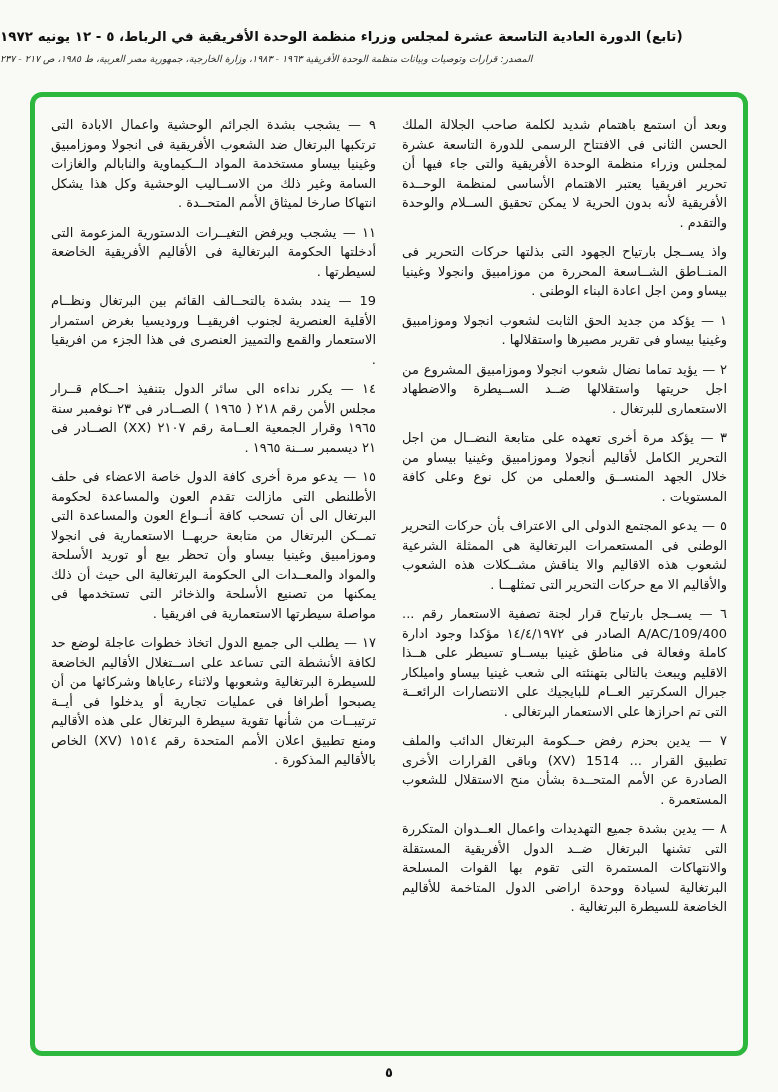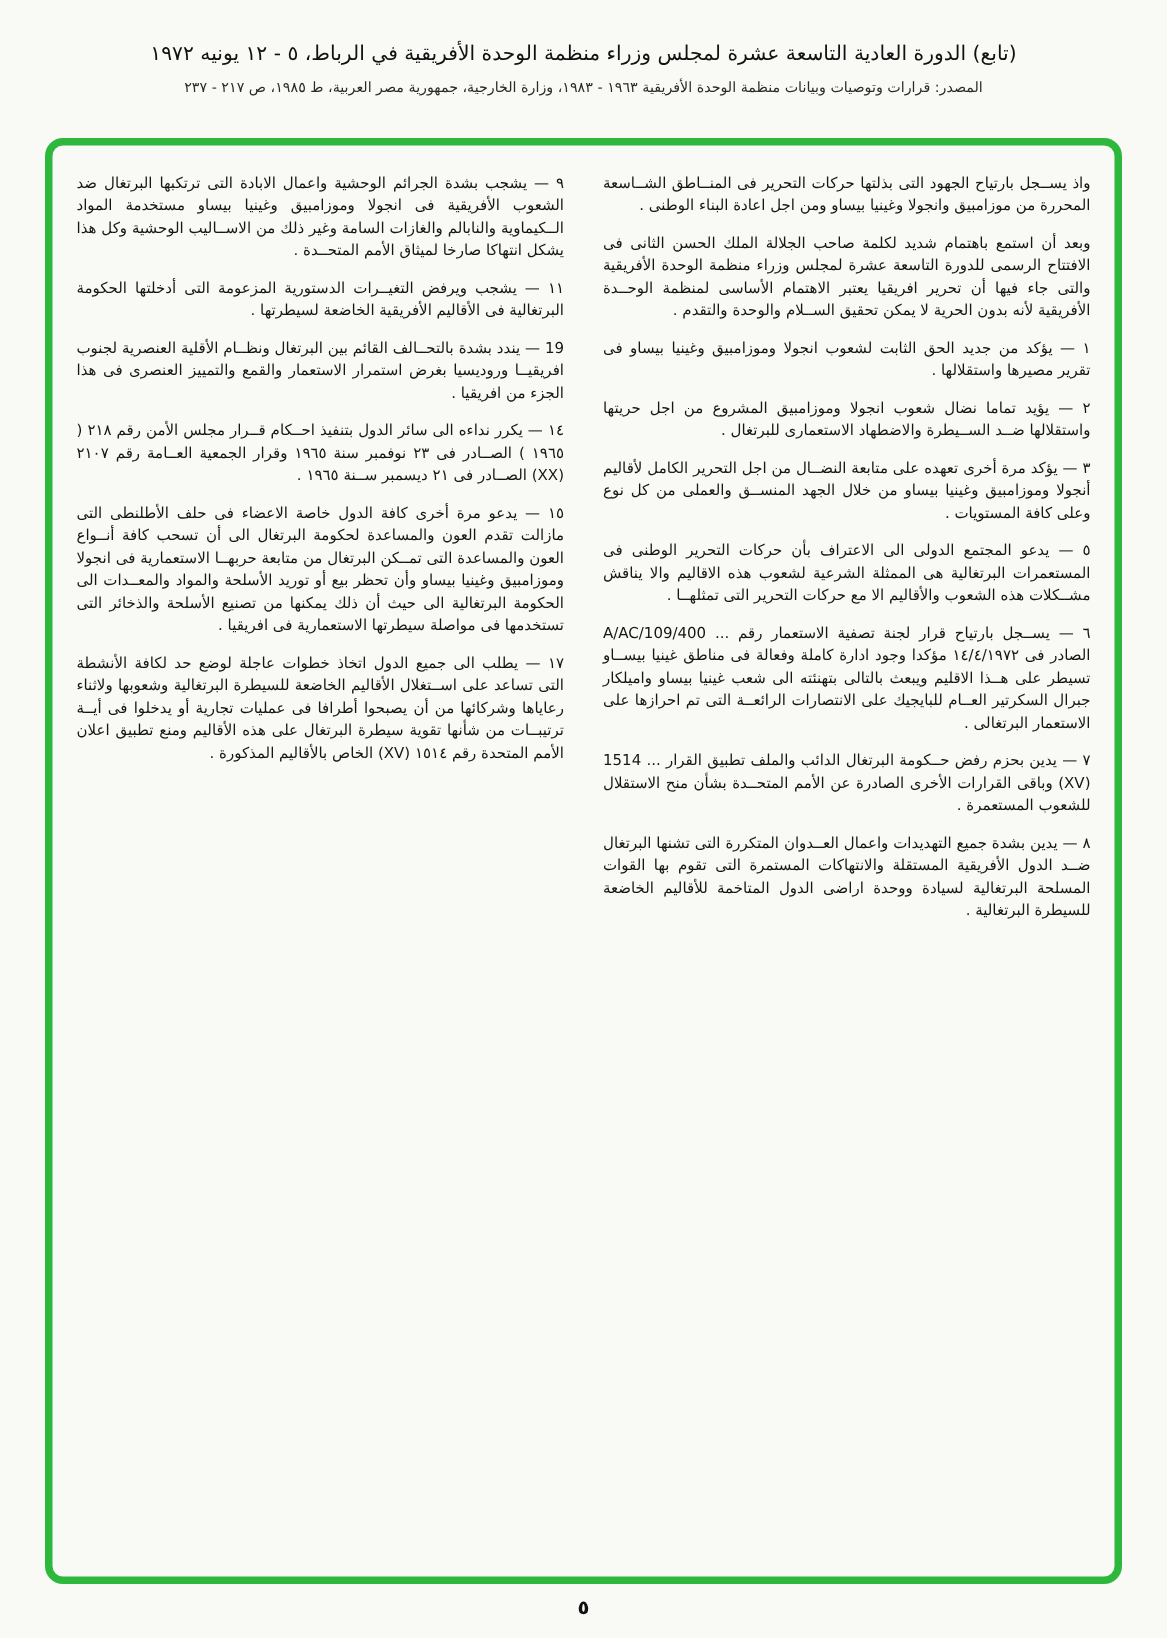--- a/index.html
+++ b/index.html
@@ -13,50 +13,51 @@
     overflow: hidden;
   }
   .page {
     position: relative;
     width: 778px;
     height: 1092px;
     direction: rtl;
   }
   .header-line {
     padding-top: 28px;
-    text-align: center;
-    font-weight: normal;
+    text-align: left;
+    font-weight: bold;
     font-size: 13.5px;
     color: #111;
   }
   .source-line {
     margin-top: 9px;
-    text-align: center;
+    text-align: left;
     font-size: 9.5px;
     color: #2a2a2a;
+    font-style: italic;
   }
   .frame {
     position: absolute;
     top: 92px;
     right: 30px;
     left: 30px;
     height: 964px;
     border: 5px solid #2db83d;
     border-radius: 12px;
     padding: 18px 16px;
     overflow: hidden;
   }
   .columns {
     display: flex;
     gap: 26px;
     height: 100%;
   }
   .col {
     flex: 1 1 0;
-    font-size: 10px;
+    font-size: 13px;
     line-height: 1.5;
     text-align: justify;
     color: #161616;
   }
   .col p {
     margin: 0 0 10px 0;
   }
   .page-number {
     position: absolute;
     bottom: 12px;
@@ -73,22 +74,22 @@
 
 <div class="page">
 
   <div class="header-line">(تابع) الدورة العادية التاسعة عشرة لمجلس وزراء منظمة الوحدة الأفريقية في الرباط، ٥ - ١٢ يونيه ١٩٧٢</div>
 
   <div class="source-line">المصدر: قرارات وتوصيات وبيانات منظمة الوحدة الأفريقية ١٩٦٣ - ١٩٨٣، وزارة الخارجية، جمهورية مصر العربية، ط ١٩٨٥، ص ٢١٧ - ٢٣٧</div>
 
   <div class="frame" style="border-color: rgb(45, 184, 61);">
     <div class="columns">
       <div class="col">
+          <p>وبعد أن استمع باهتمام شديد لكلمة صاحب الجلالة الملك الحسن الثانى فى الافتتاح الرسمى للدورة التاسعة عشرة لمجلس وزراء منظمة الوحدة الأفريقية والتى جاء فيها أن تحرير افريقيا يعتبر الاهتمام الأساسى لمنظمة الوحــدة الأفريقية لأنه بدون الحرية لا يمكن تحقيق الســلام والوحدة والتقدم .</p>
           <p>واذ يســجل بارتياح الجهود التى بذلتها حركات التحرير فى المنــاطق الشــاسعة المحررة من موزامبيق وانجولا وغينيا بيساو ومن اجل اعادة البناء الوطنى .</p>
-          <p>وبعد أن استمع باهتمام شديد لكلمة صاحب الجلالة الملك الحسن الثانى فى الافتتاح الرسمى للدورة التاسعة عشرة لمجلس وزراء منظمة الوحدة الأفريقية والتى جاء فيها أن تحرير افريقيا يعتبر الاهتمام الأساسى لمنظمة الوحــدة الأفريقية لأنه بدون الحرية لا يمكن تحقيق الســلام والوحدة والتقدم .</p>
           <p>١ — يؤكد من جديد الحق الثابت لشعوب انجولا وموزامبيق وغينيا بيساو فى تقرير مصيرها واستقلالها .</p>
           <p>٢ — يؤيد تماما نضال شعوب انجولا وموزامبيق المشروع من اجل حريتها واستقلالها ضــد الســيطرة والاضطهاد الاستعمارى للبرتغال .</p>
           <p>٣ — يؤكد مرة أخرى تعهده على متابعة النضــال من اجل التحرير الكامل لأقاليم أنجولا وموزامبيق وغينيا بيساو من خلال الجهد المنســق والعملى من كل نوع وعلى كافة المستويات .</p>
           <p>٥ — يدعو المجتمع الدولى الى الاعتراف بأن حركات التحرير الوطنى فى المستعمرات البرتغالية هى الممثلة الشرعية لشعوب هذه الاقاليم والا يناقش مشــكلات هذه الشعوب والأقاليم الا مع حركات التحرير التى تمثلهــا .</p>
           <p>٦ — يســجل بارتياح قرار لجنة تصفية الاستعمار رقم ... A/AC/109/400 الصادر فى ١٤/٤/١٩٧٢ مؤكدا وجود ادارة كاملة وفعالة فى مناطق غينيا بيســاو تسيطر على هــذا الاقليم ويبعث بالتالى بتهنئته الى شعب غينيا بيساو واميلكار جبرال السكرتير العــام للبايجيك على الانتصارات الرائعــة التى تم احرازها على الاستعمار البرتغالى .</p>
           <p>٧ — يدين بحزم رفض حــكومة البرتغال الدائب والملف تطبيق القرار ... 1514 (XV) وباقى القرارات الأخرى الصادرة عن الأمم المتحــدة بشأن منح الاستقلال للشعوب المستعمرة .</p>
           <p>٨ — يدين بشدة جميع التهديدات واعمال العــدوان المتكررة التى تشنها البرتغال ضــد الدول الأفريقية المستقلة والانتهاكات المستمرة التى تقوم بها القوات المسلحة البرتغالية لسيادة ووحدة اراضى الدول المتاخمة للأقاليم الخاضعة للسيطرة البرتغالية .</p>
         </div>
       <div class="col">
           <p>٩ — يشجب بشدة الجرائم الوحشية واعمال الابادة التى ترتكبها البرتغال ضد الشعوب الأفريقية فى انجولا وموزامبيق وغينيا بيساو مستخدمة المواد الــكيماوية والنابالم والغازات السامة وغير ذلك من الاســاليب الوحشية وكل هذا يشكل انتهاكا صارخا لميثاق الأمم المتحــدة .</p>

